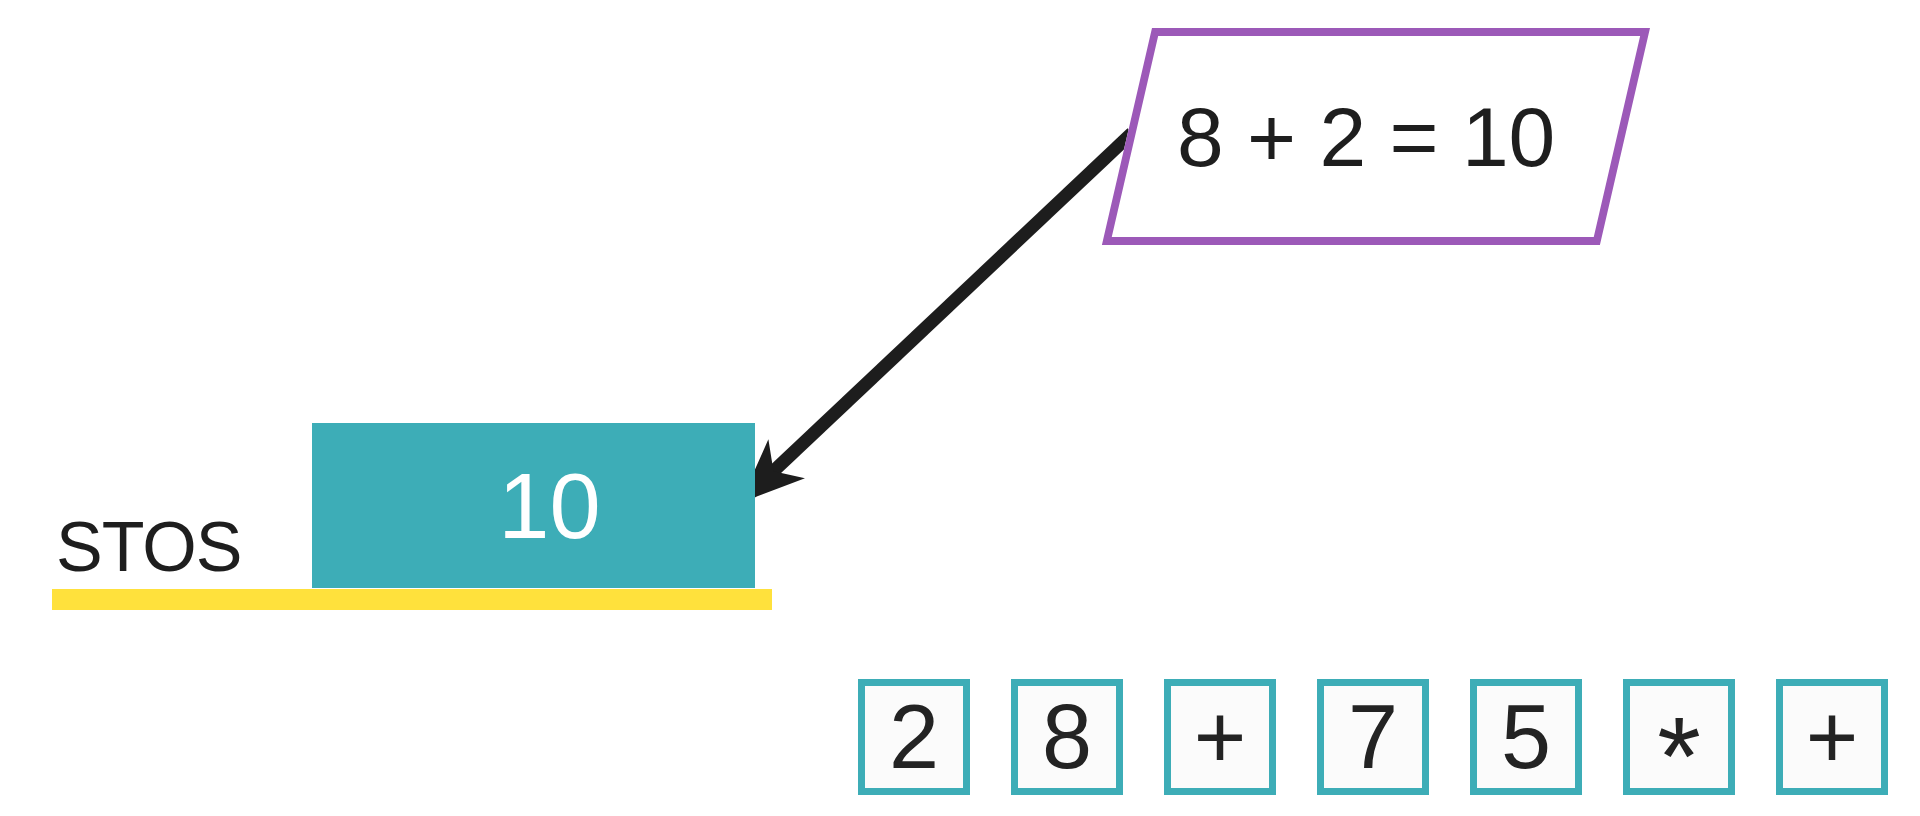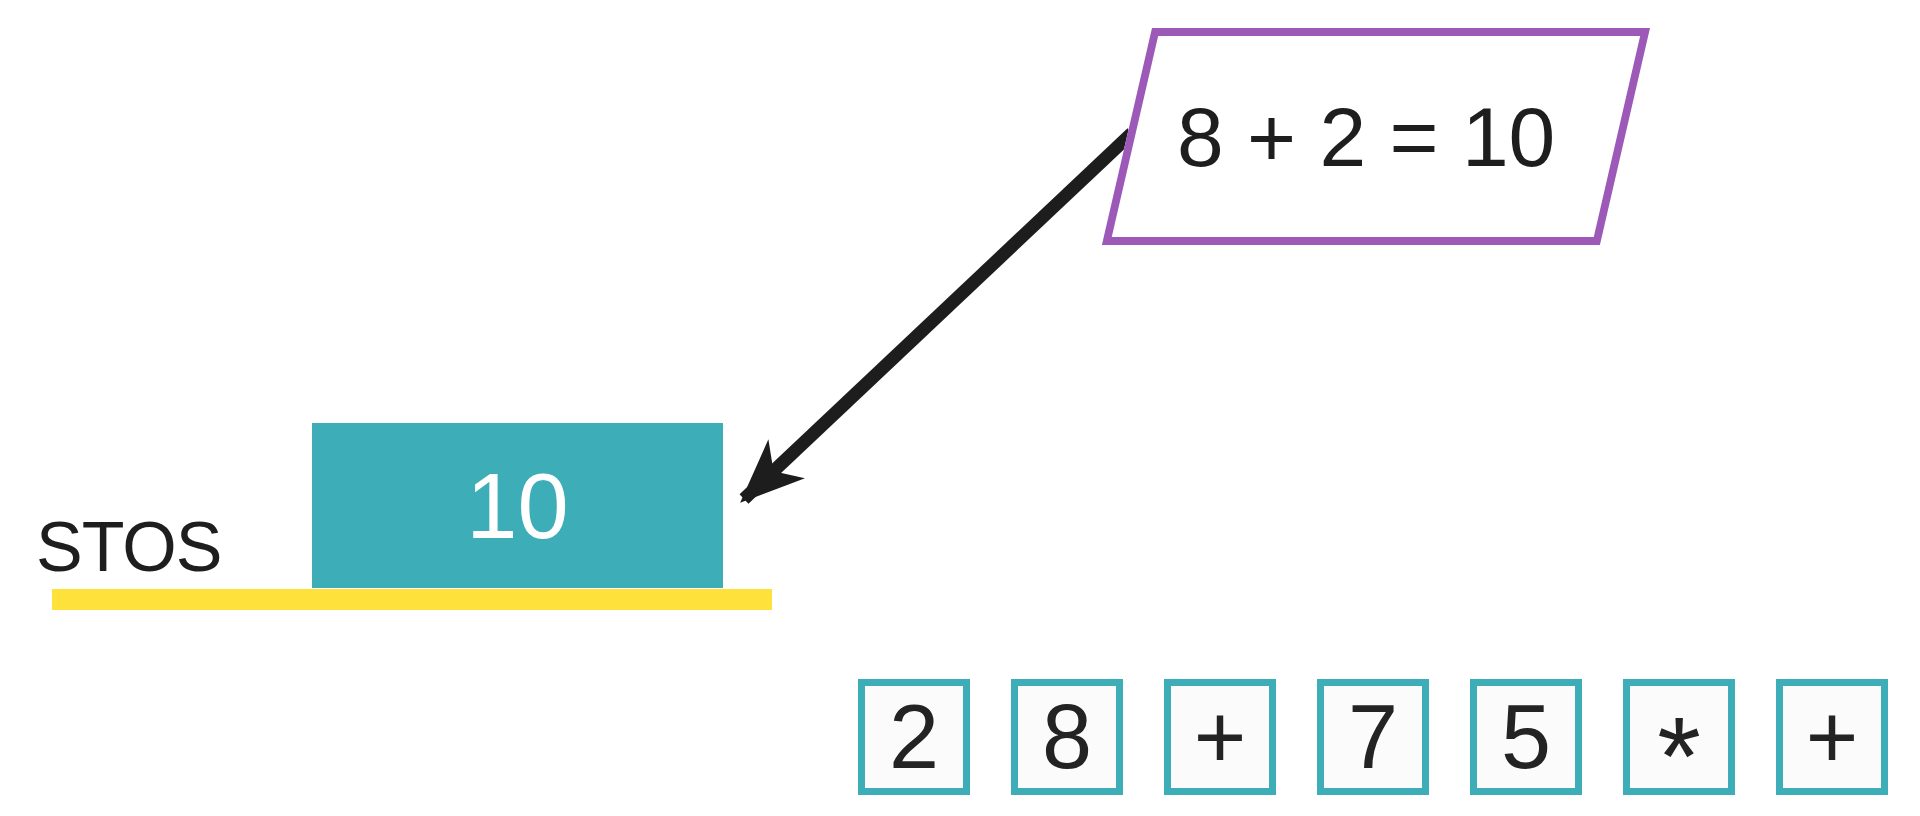--- a/index.html
+++ b/index.html
@@ -12,39 +12,40 @@
     position: relative;
     width: 1920px;
     height: 816px;
     background: #ffffff;
     overflow: hidden;
   }
 
   
   #stos-label {
     position: absolute;
-    left: 36px;
+    left: 56px;
     top: 512px;
     font-size: 70px;
     line-height: 1;
     letter-spacing: -1px;
     color: #1e1e1e;
   }
 
   
   #stack-item {
     position: absolute;
     left: 312px;
     top: 423px;
     width: 411px;
     height: 165px;
     background: #3dadb7;
     display: flex;
     align-items: center;
     justify-content: center;
+    padding-left: 32px;
   }
   #stack-item .value {
     color: #ffffff;
     font-size: 92px;
     line-height: 1;
   }
 
   
   #stack-base {
     position: absolute;

